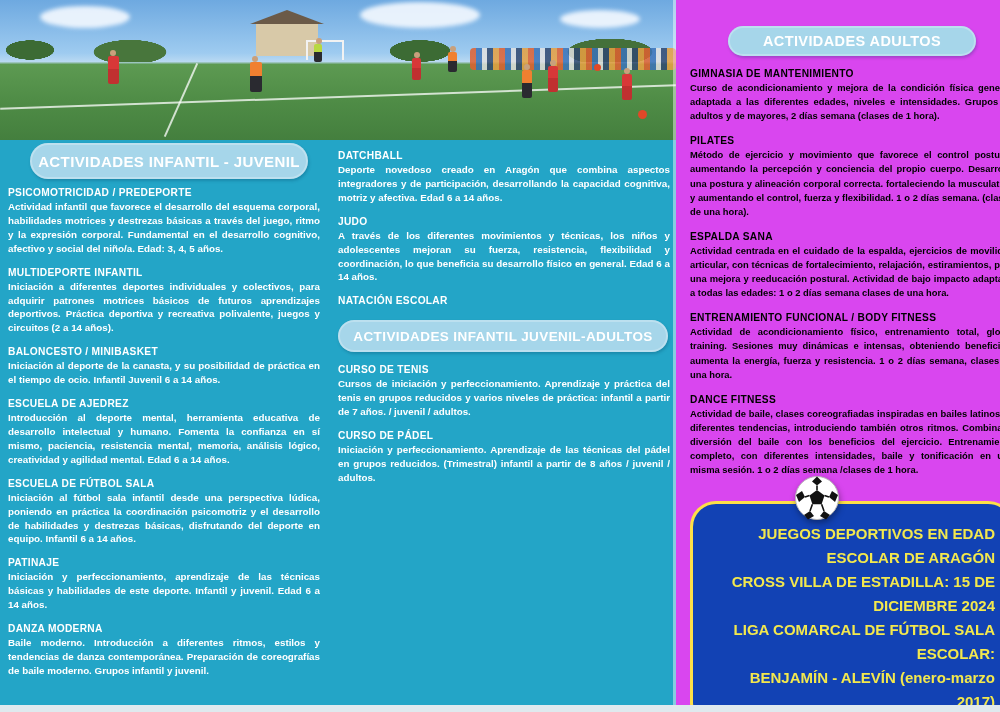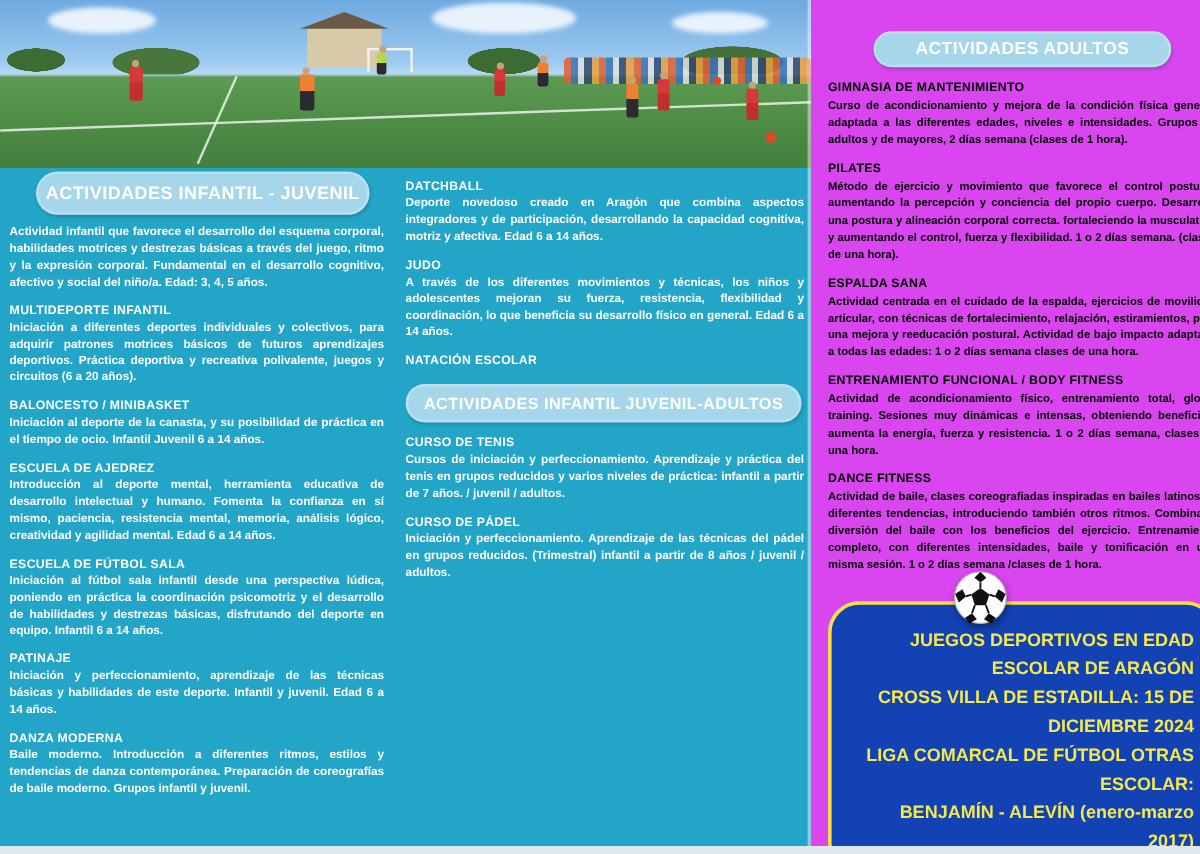--- a/index.html
+++ b/index.html
@@ -98,26 +98,27 @@
       <span class="ball-red" style="left:594px;top:64px;width:7px;height:7px;"></span>
     </div>
 
     <div class="col col-left">
       <div class="pill pill-left">
         <span>ACTIVIDADES INFANTIL - JUVENIL</span>
       </div>
       <div class="activities">
 
           <div class="activity">
+            <div class="activity-title">PSICOMOTRICIDAD / PREDEPORTE</div>
             <div class="activity-body">Actividad infantil que favorece el desarrollo del esquema corporal, habilidades motrices y destrezas básicas a través del juego, ritmo y la expresión corporal. Fundamental en el desarrollo cognitivo, afectivo y social del niño/a. Edad: 3, 4, 5 años.</div>
           </div>
 
           <div class="activity">
             <div class="activity-title">MULTIDEPORTE INFANTIL</div>
-            <div class="activity-body">Iniciación a diferentes deportes individuales y colectivos, para adquirir patrones motrices básicos de futuros aprendizajes deportivos. Práctica deportiva y recreativa polivalente, juegos y circuitos (6 a 20 años).</div>
+            <div class="activity-body">Iniciación a diferentes deportes individuales y colectivos, para adquirir patrones motrices básicos de futuros aprendizajes deportivos. Práctica deportiva y recreativa polivalente, juegos y circuitos (2 a 14 años).</div>
           </div>
 
           <div class="activity">
             <div class="activity-title">BALONCESTO / MINIBASKET</div>
             <div class="activity-body">Iniciación al deporte de la canasta, y su posibilidad de práctica en el tiempo de ocio. Infantil Juvenil 6 a 14 años.</div>
           </div>
 
           <div class="activity">
             <div class="activity-title">ESCUELA DE AJEDREZ</div>
             <div class="activity-body">Introducción al deporte mental, herramienta educativa de desarrollo intelectual y humano. Fomenta la confianza en sí mismo, paciencia, resistencia mental, memoria, análisis lógico, creatividad y agilidad mental. Edad 6 a 14 años.</div>
@@ -226,21 +227,21 @@
         <polygon points="36,40 30,36 26,41 32,44.5" fill="#111111"></polygon>
         <path d="M23 15 L23 10.5 M30.5 20.5 L35 22 M27.6 29.3 L30 36 M18.4 29.3 L16 36 M15.5 20.5 L11 22" stroke="#111111" stroke-width="1.6" fill="none"></path>
       </svg>
 
       <div class="event-box" style="margin-top:24px;min-height:66px;padding-top:18px;">
 
           <div>JUEGOS DEPORTIVOS EN EDAD ESCOLAR DE ARAGÓN</div>
 
           <div>CROSS VILLA DE ESTADILLA: 15 DE DICIEMBRE 2024</div>
 
-          <div>LIGA COMARCAL DE FÚTBOL OTRAS ESCOLAR:</div>
+          <div>LIGA COMARCAL DE FÚTBOL SALA ESCOLAR:</div>
 
           <div>BENJAMÍN - ALEVÍN (enero-marzo 2017)</div>
         </div>
 
       <div class="dashed-sep"></div>
 
       <div class="event-box" style="min-height:62px;">
 
           <div>OTRAS ACTIVIDADES:</div>
 

